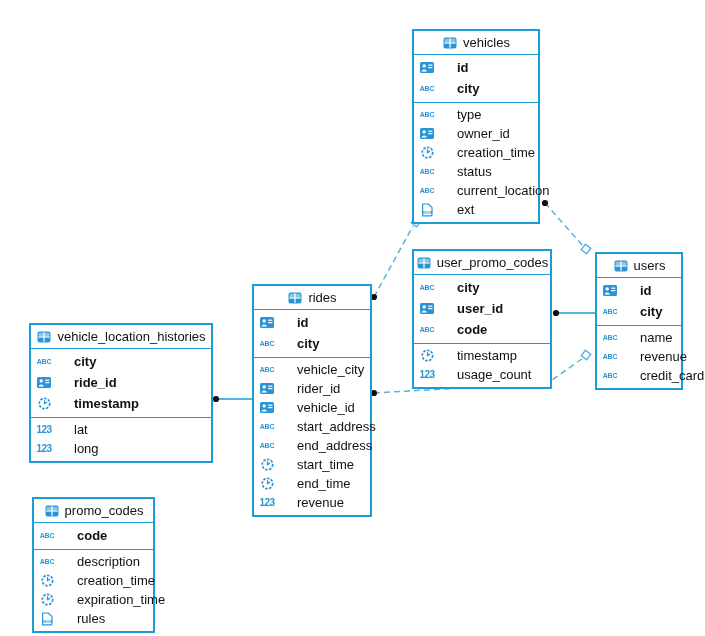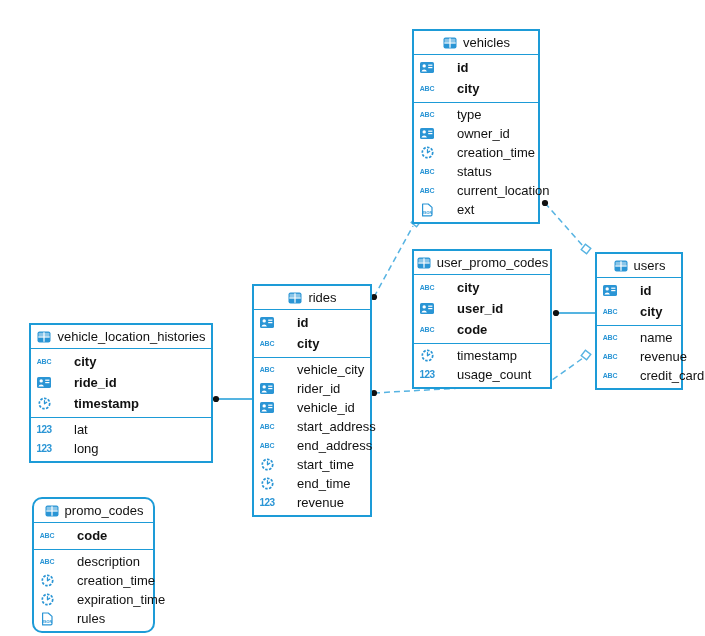--- a/index.html
+++ b/index.html
@@ -397,21 +397,21 @@
           <span>lat</span>
         </div>
         <div class="col-row">
           <span class="type-icon">
             <span class="n123-glyph">123</span>
           </span>
           <span>long</span>
         </div>
       </div>
     </div>
-    <div class="table-node" style="left: 32px; top: 497px; width: 123px; border-radius: 10px;">
+    <div class="table-node" style="left: 32px; top: 497px; width: 123px;">
       <div class="table-header">
         <span class="type-icon">
           <svg width="14" height="12" viewBox="0 0 14 12">
             <rect x="0.5" y="0.5" width="13" height="11" rx="2" fill="#2a95d5"></rect>
             <rect x="1.6" y="1.8" width="10.8" height="3.6" fill="#ffffff" opacity="0.45"></rect>
             <line x1="7" y1="1.3" x2="7" y2="10.7" stroke="#fff" stroke-width="1.2"></line>
             <line x1="1.3" y1="6" x2="12.7" y2="6" stroke="#fff" stroke-width="1.2"></line>
           </svg>
         </span>
         <span class="table-title">promo_codes</span>

